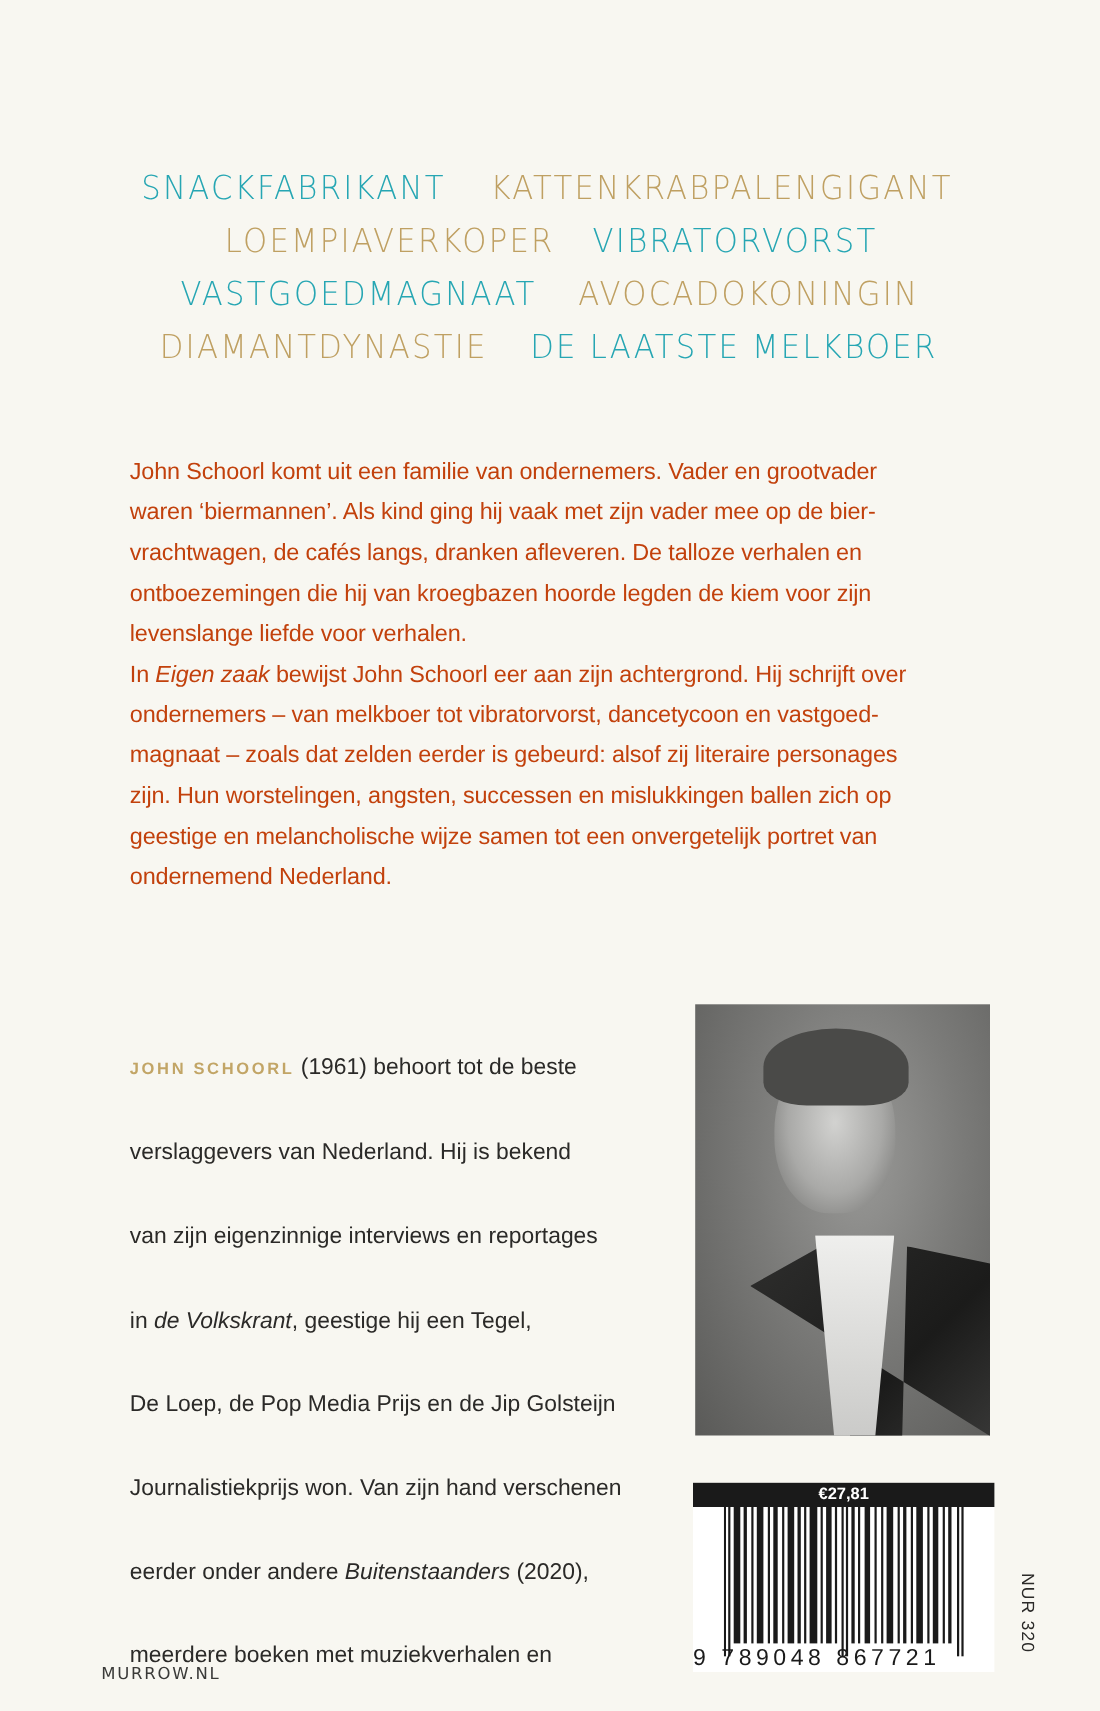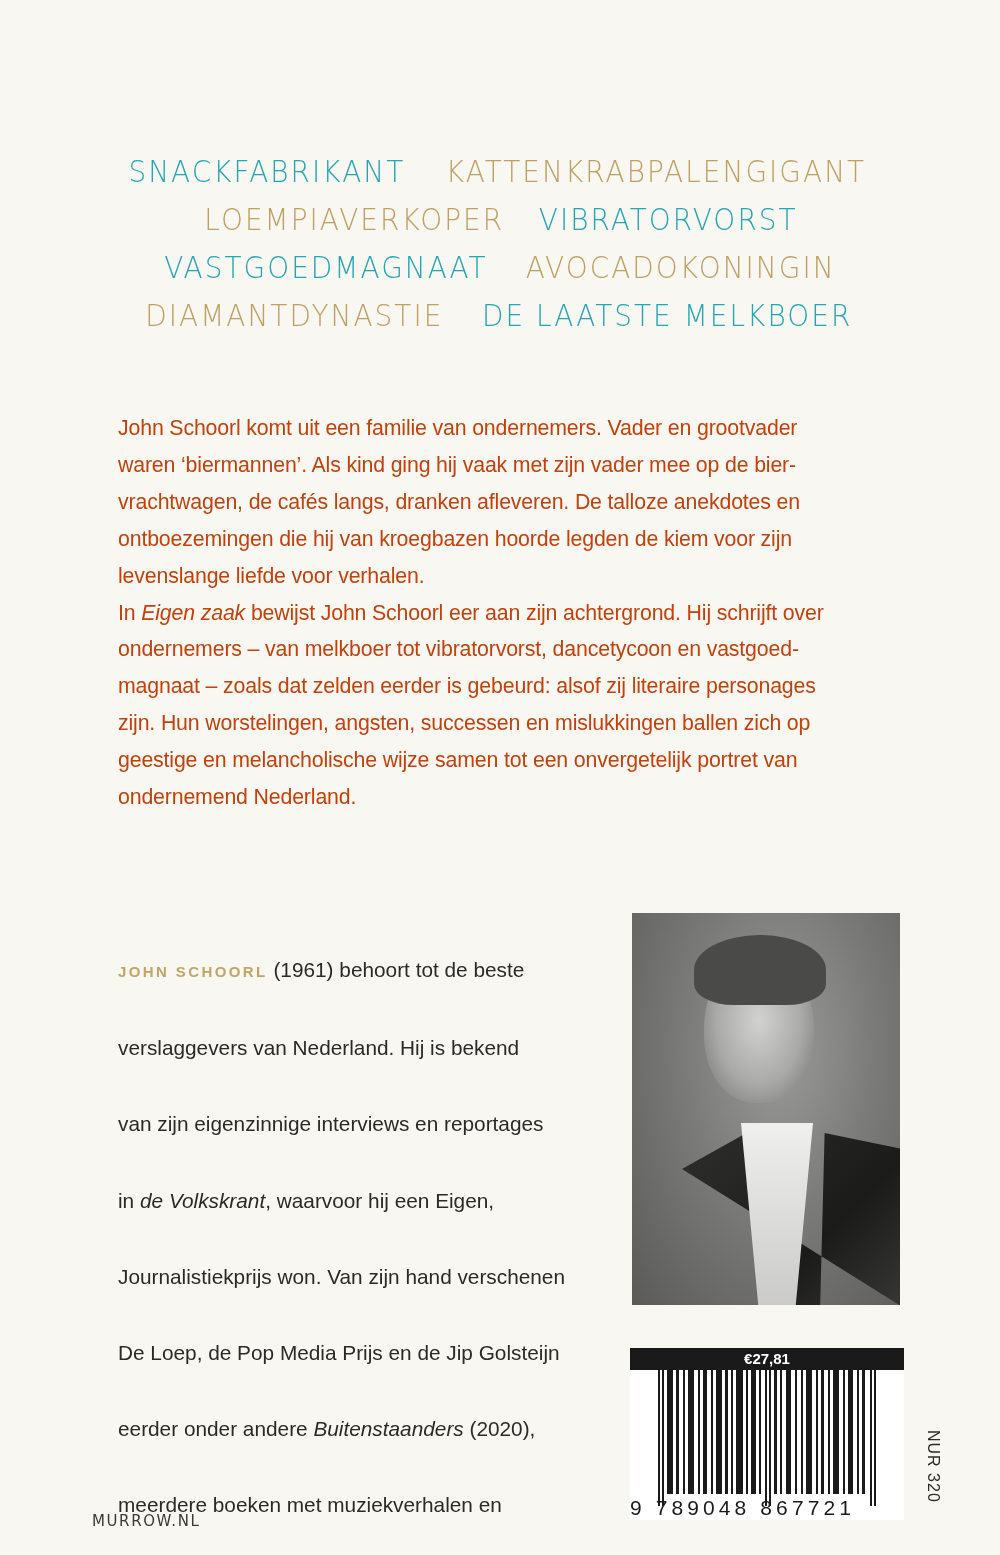--- a/index.html
+++ b/index.html
@@ -119,41 +119,41 @@
   </div>
   <div class="row">
     <span class="w gold">DIAMANTDYNASTIE</span><span class="w teal">DE LAATSTE MELKBOER</span>
   </div>
 </div>
 
 <div class="blurb">
   <p>
     <span class="ln">John Schoorl komt uit een familie van ondernemers. Vader en grootvader</span>
     <span class="ln">waren ‘biermannen’. Als kind ging hij vaak met zijn vader mee op de bier-</span>
-    <span class="ln">vrachtwagen, de cafés langs, dranken afleveren. De talloze anekdotes en</span>
+    <span class="ln">vrachtwagen, de cafés langs, dranken afleveren. De talloze verhalen en</span>
     <span class="ln">ontboezemingen die hij van kroegbazen hoorde legden de kiem voor zijn</span>
     <span class="ln">levenslange liefde voor verhalen.</span>
   </p>
   <p>
     <span class="ln"><span>In </span><em>Eigen zaak</em><span> bewijst John Schoorl eer aan zijn achtergrond. Hij schrijft over</span></span>
     <span class="ln">ondernemers – van melkboer tot vibratorvorst, dancetycoon en vastgoed-</span>
     <span class="ln">magnaat – zoals dat zelden eerder is gebeurd: alsof zij literaire personages</span>
     <span class="ln">zijn. Hun worstelingen, angsten, successen en mislukkingen ballen zich op</span>
     <span class="ln">geestige en melancholische wijze samen tot een onvergetelijk portret van</span>
     <span class="ln">ondernemend Nederland.</span>
   </p>
 </div>
 
 <div class="bio">
   <span class="ln"><span class="name">JOHN SCHOORL</span><span> (1961) behoort tot de beste</span></span>
   <span class="ln">verslaggevers van Nederland. Hij is bekend</span>
   <span class="ln">van zijn eigenzinnige interviews en reportages</span>
-  <span class="ln"><span>in </span><em>de Volkskrant</em><span>, waarvoor hij een Eigen,</span></span>
+  <span class="ln"><span>in </span><em>de Volkskrant</em><span>, geestige hij een Tegel,</span></span>
+  <span class="ln">De Loep, de Pop Media Prijs en de Jip Golsteijn</span>
   <span class="ln">Journalistiekprijs won. Van zijn hand verschenen</span>
-  <span class="ln">De Loep, de Pop Media Prijs en de Jip Golsteijn</span>
   <span class="ln"><span>eerder onder andere </span><em>Buitenstaanders</em><span> (2020),</span></span>
   <span class="ln">meerdere boeken met muziekverhalen en</span>
   <span class="ln">diverse dichtbundels.</span>
 </div>
 
 <div class="photo" aria-label="Black-and-white portrait of John Schoorl">
   <div class="jacket"></div>
   <div class="shirt"></div>
   <div class="head"></div>
   <div class="hair"></div>

